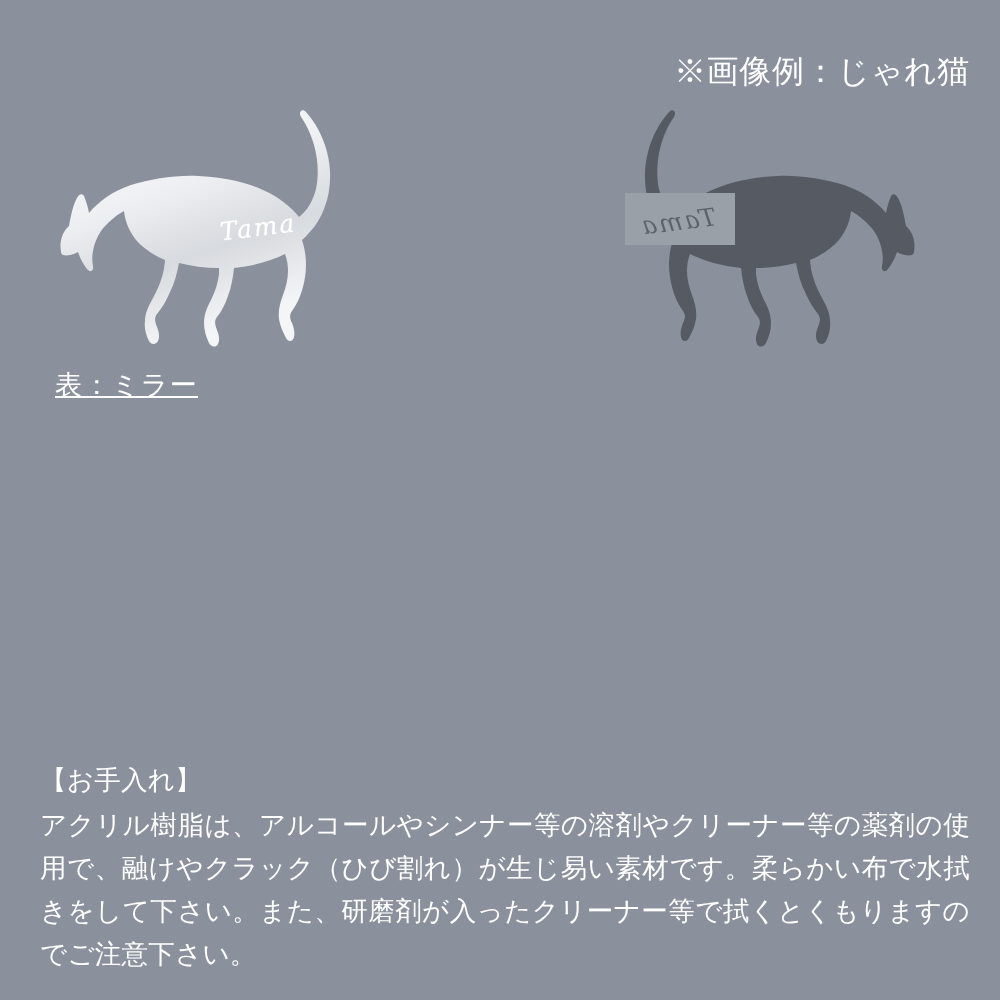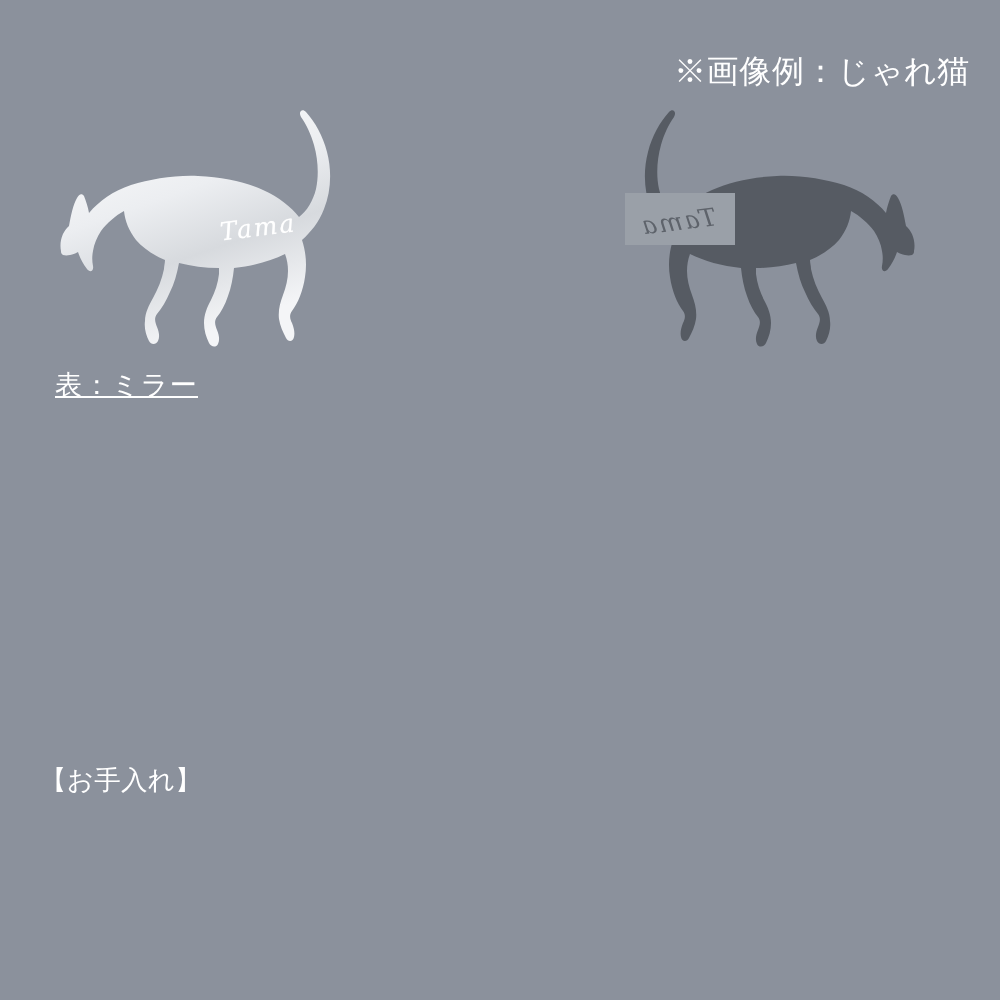--- a/index.html
+++ b/index.html
@@ -199,15 +199,16 @@
         <div class="plate"></div>
         <div class="name-script name-back">Tama</div>
       </div>
     </div>
 
   </div>
 
 
   <div class="body-text sec-care">
     <h2 class="sec-head">【お手入れ】</h2>
+    <p class="sec-body">アクリル樹脂は、アルコールやシンナー等の溶剤やクリーナー等の薬剤の使用で、融けやクラック（ひび割れ）が生じ易い素材です。柔らかい布で水拭きをして下さい。また、研磨剤が入ったクリーナー等で拭くとくもりますのでご注意下さい。</p>
   </div>
 
 </div>
 
 </body></html>

